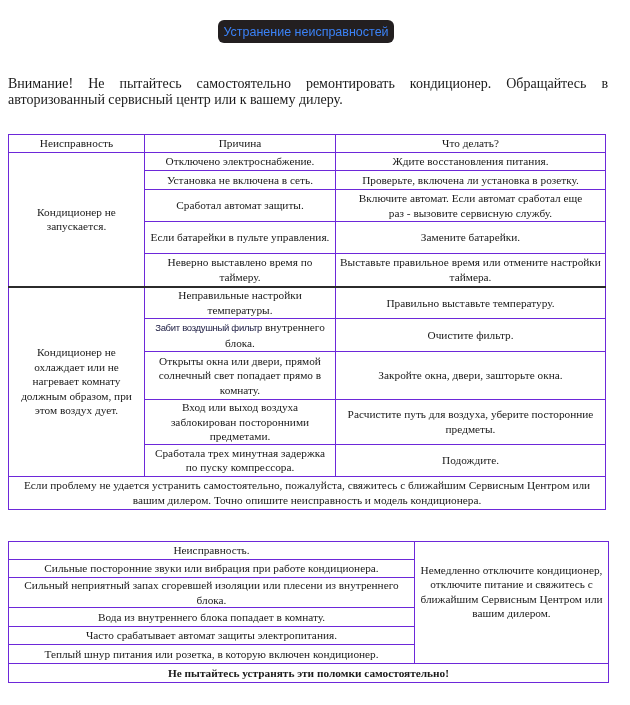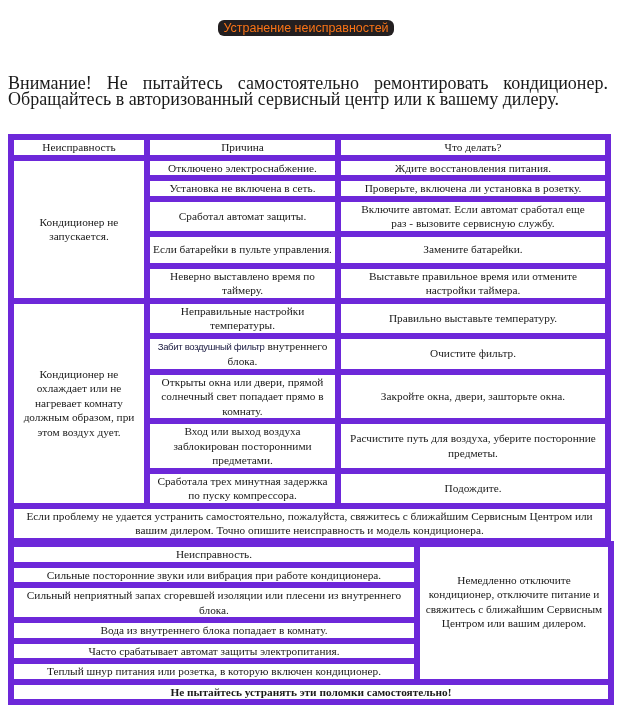--- a/index.html
+++ b/index.html
@@ -1,25 +1,25 @@
 <!DOCTYPE html>
 <html><head>
 <meta charset="utf-8">
 <style>
   html, body { margin: 0; padding: 0; background: #ffffff; }
   body { width: 630px; height: 705px; position: relative; overflow: hidden;
          font-family: "Liberation Serif", "DejaVu Serif", serif; color: #1a1a1a; }
-  .title-pill { position: absolute; left: 218px; top: 20px; width: 176px; height: 16px;
-                background: #231f20; color: #f97316; border-radius: 6px;
+  .title-pill { position: absolute; left: 218px; top: 20px; width: 176px; height: 23px;
+                background: #231f20; color: #3b82f6; border-radius: 6px;
                 font-family: "Liberation Sans", "DejaVu Sans", sans-serif; font-size: 12.5px;
                 display: flex; align-items: center; justify-content: center; }
-  .warning { position: absolute; left: 8px; top: 76px; width: 600px; font-size: 18px;
+  .warning { position: absolute; left: 8px; top: 76px; width: 600px; font-size: 14px;
              line-height: 15.5px; text-align: justify; }
   table { border-collapse: collapse; position: absolute; table-layout: fixed; }
-  td, th { border: 6px solid #6d28d9; font-weight: normal; font-size: 11.3px;
+  td, th { border: 1px solid #6d28d9; font-weight: normal; font-size: 11.3px;
            line-height: 14.5px; text-align: center; vertical-align: middle; padding: 0 3px; }
   #t1 { left: 8px; top: 134px; width: 597px; }
   #t1 col.c1 { width: 136px; } #t1 col.c2 { width: 191px; } #t1 col.c3 { width: 270px; }
   .small-sans { font-family: "Liberation Sans", "DejaVu Sans", sans-serif; font-size: 9.5px; letter-spacing: -0.3px; color:#1a1a40;text-align:center; }
   #t2 { left: 8px; top: 541px; width: 600px; }
   #t2 col.c1 { width: 406px; } #t2 col.c2 { width: 194px; }
   .bold { font-weight: bold; }
   .sep { border-top: 2px solid #2b2b2b; }
 </style>
 </head>

